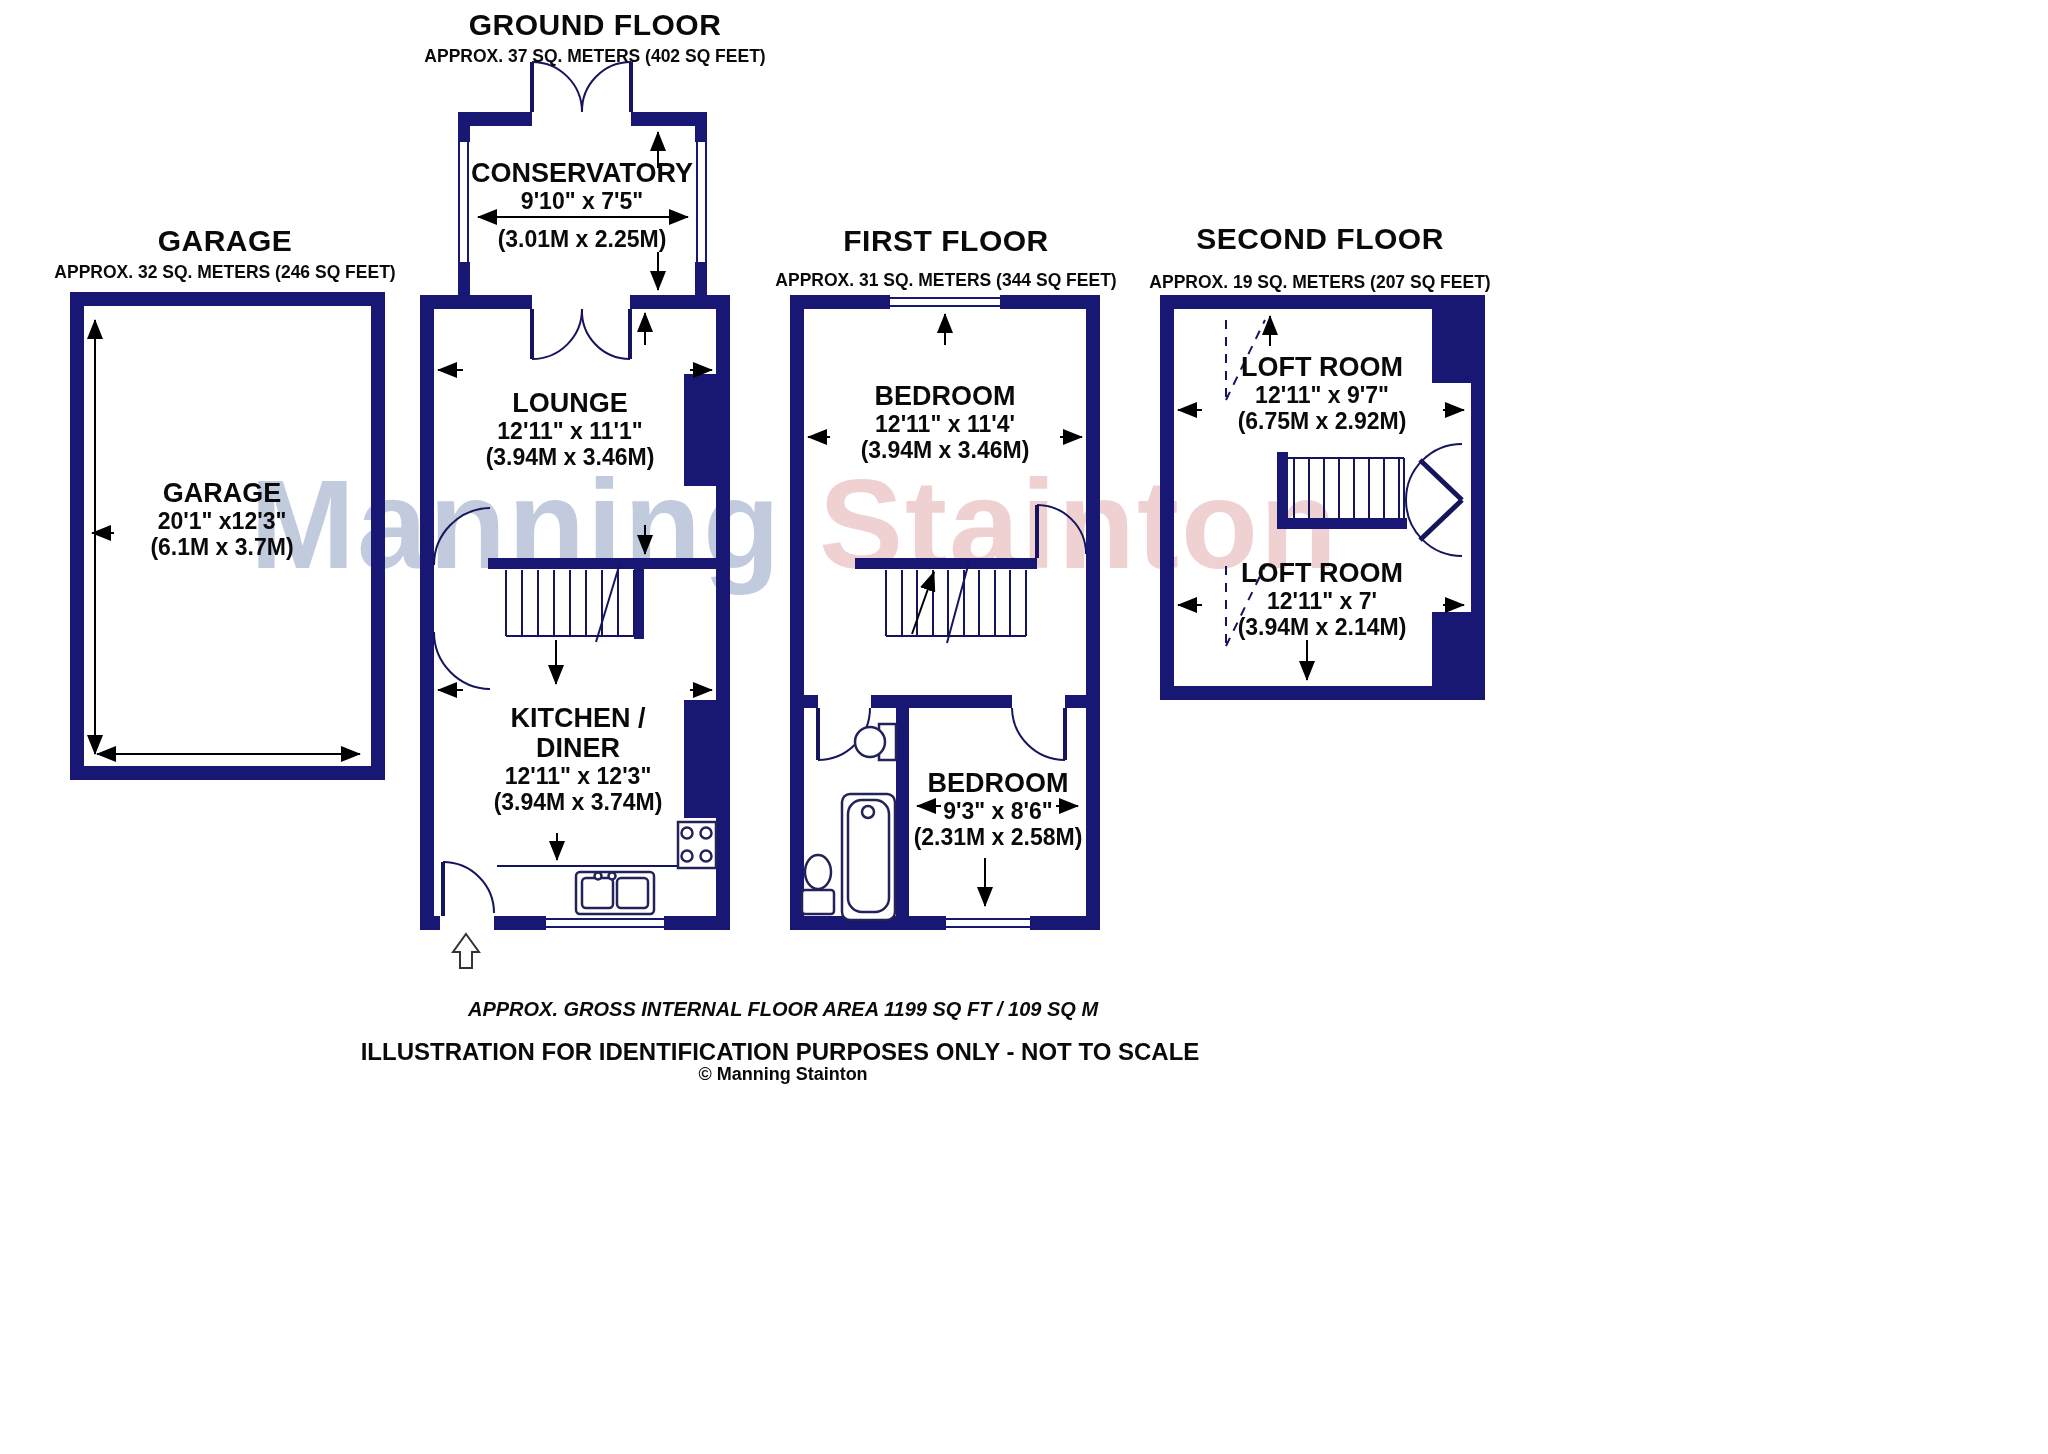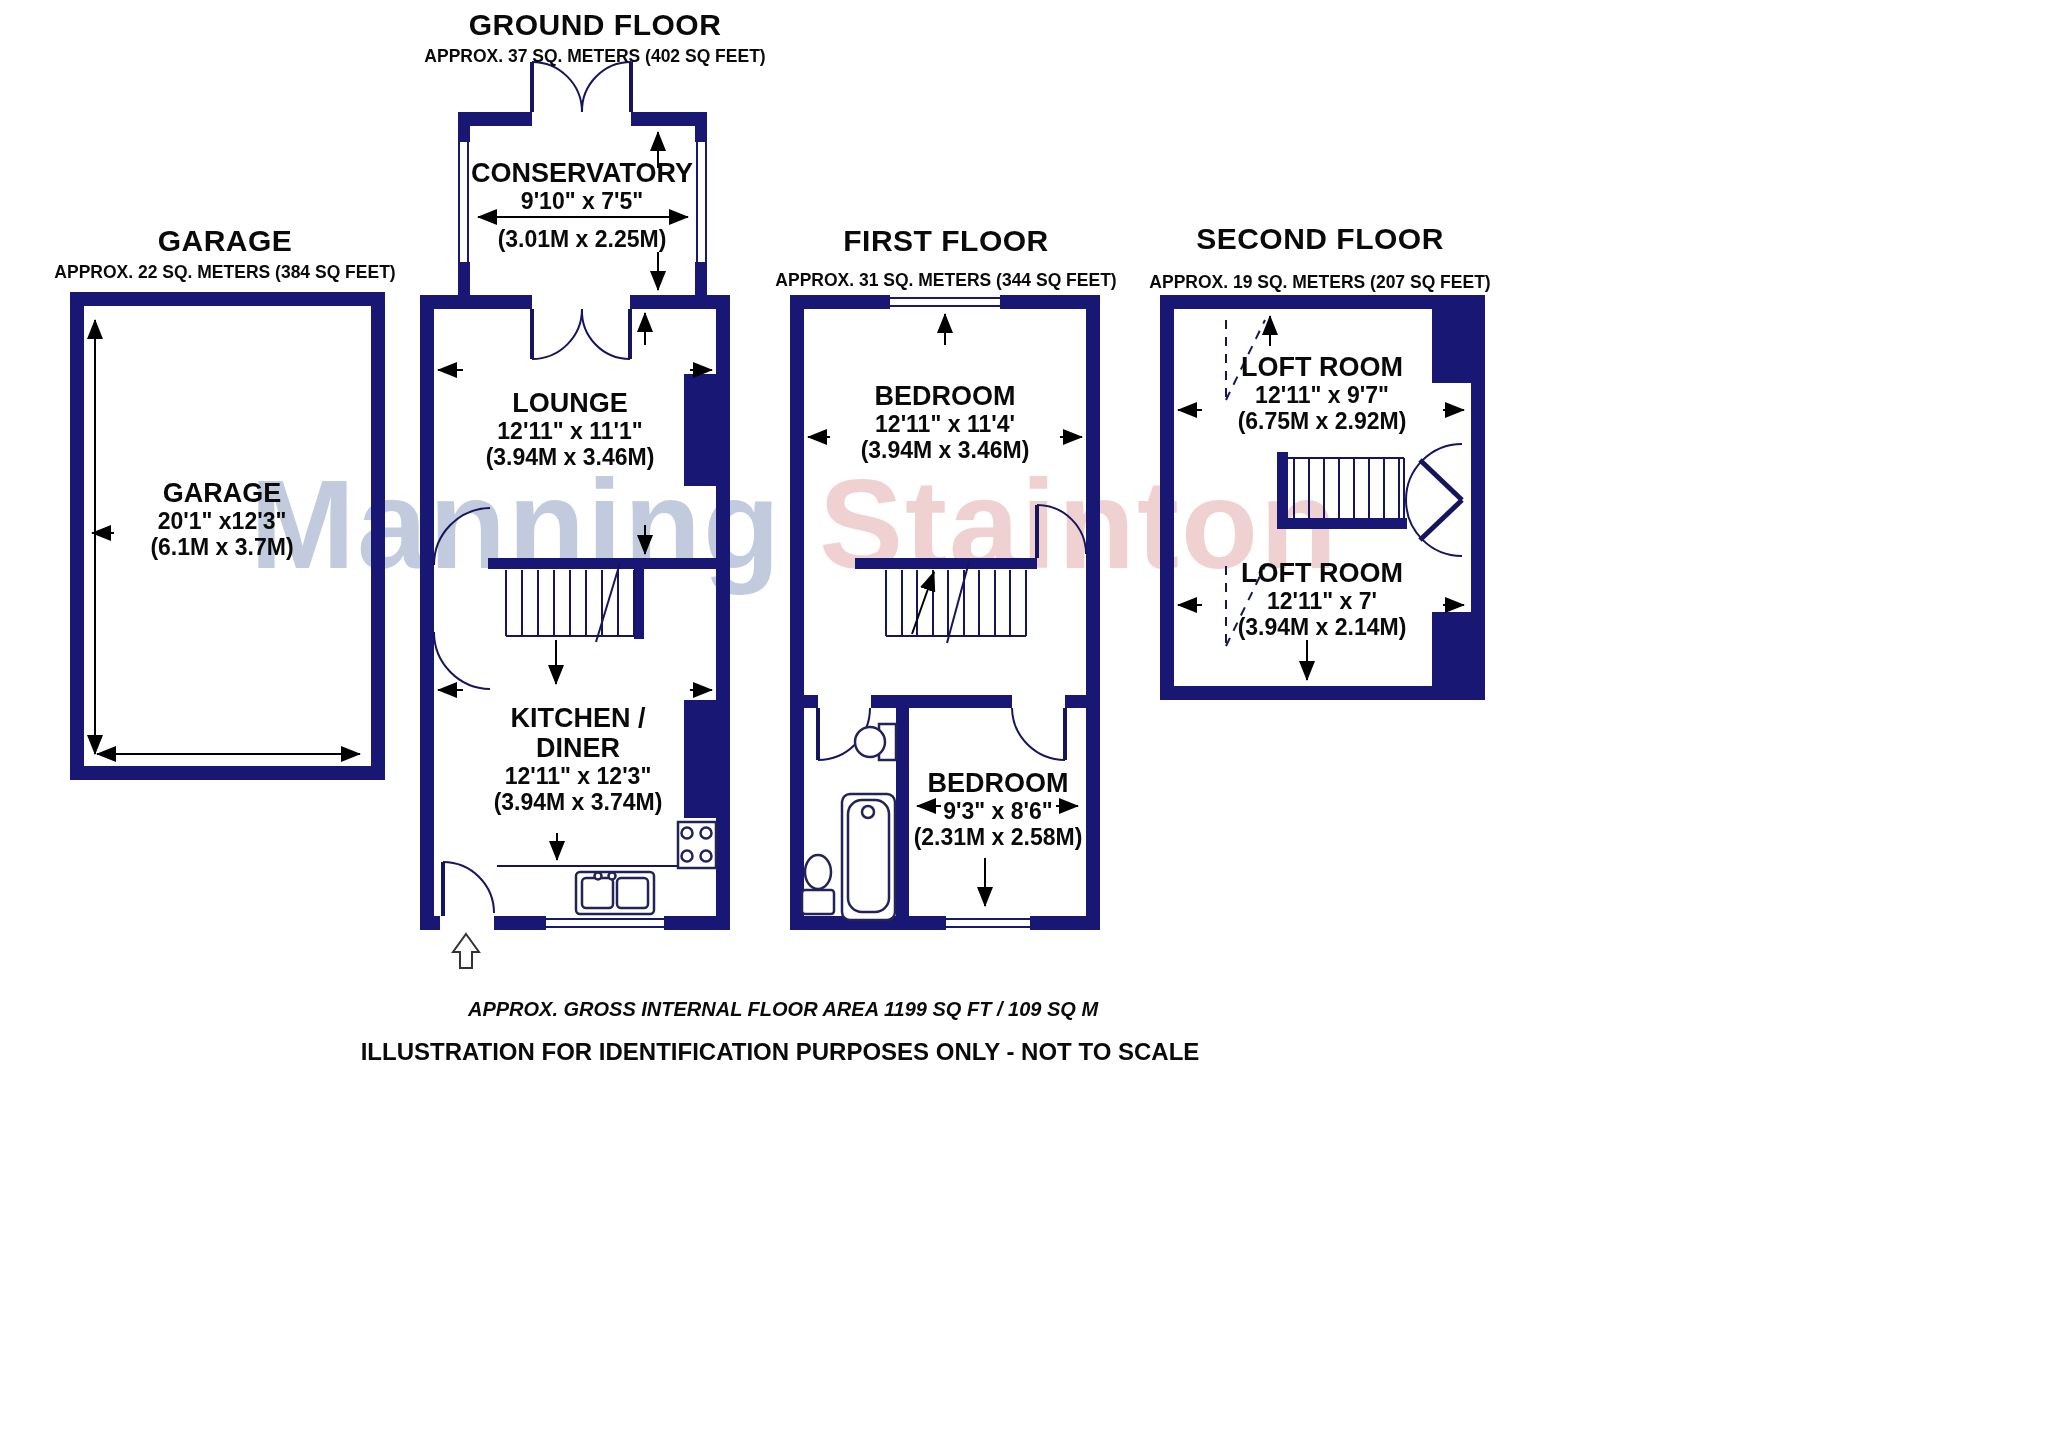--- a/index.html
+++ b/index.html
@@ -281,21 +281,21 @@
     </g>
   </g>
 </svg>
 
 <div class="labels">
 
   <div class="txt floor-title" style="left:395px; top:8px;  width:400px;">GROUND FLOOR</div>
   <div class="txt floor-subtitle" style="left:395px; top:46px; width:400px;">APPROX. 37 SQ. METERS (402 SQ FEET)</div>
 
   <div class="txt floor-title" style="left:25px; top:224px; width:400px;">GARAGE</div>
-  <div class="txt floor-subtitle" style="left:25px; top:262px; width:400px;">APPROX. 22 SQ. METERS (384 SQ FEET)</div>
+  <div class="txt floor-subtitle" style="left:25px; top:262px; width:400px;">APPROX. 32 SQ. METERS (246 SQ FEET)</div>
 
   <div class="txt floor-title" style="left:746px; top:224px; width:400px;">FIRST FLOOR</div>
   <div class="txt floor-subtitle" style="left:746px; top:270px; width:400px;">APPROX. 31 SQ. METERS (344 SQ FEET)</div>
 
   <div class="txt floor-title" style="left:1120px; top:222px; width:400px;">SECOND FLOOR</div>
   <div class="txt floor-subtitle" style="left:1120px; top:272px; width:400px;">APPROX. 19 SQ. METERS (207 SQ FEET)</div>
 
   <div class="room-label" style="left:432px; top:158px; width:300px;">
     <div class="rname">CONSERVATORY</div>
     <div class="rdim">9'10" x 7'5"</div>
@@ -340,13 +340,14 @@
   </div>
 
   <div class="room-label" style="left:1172px; top:558px; width:300px;">
     <div class="rname">LOFT ROOM</div>
     <div class="rdim">12'11" x 7'</div>
     <div class="rdim">(3.94M x 2.14M)</div>
   </div>
 
   <div class="txt footer-area" style="left:283px; top:998px;  width:1000px;">APPROX. GROSS INTERNAL FLOOR AREA 1199 SQ FT / 109 SQ M</div>
   <div class="txt footer-disclaim" style="left:280px; top:1038px; width:1000px;">ILLUSTRATION FOR IDENTIFICATION PURPOSES ONLY - NOT TO SCALE</div>
+  <div class="txt footer-copy" style="left:283px; top:1064px; width:1000px;">© Manning Stainton</div>
 </div>
 
 </body></html>

